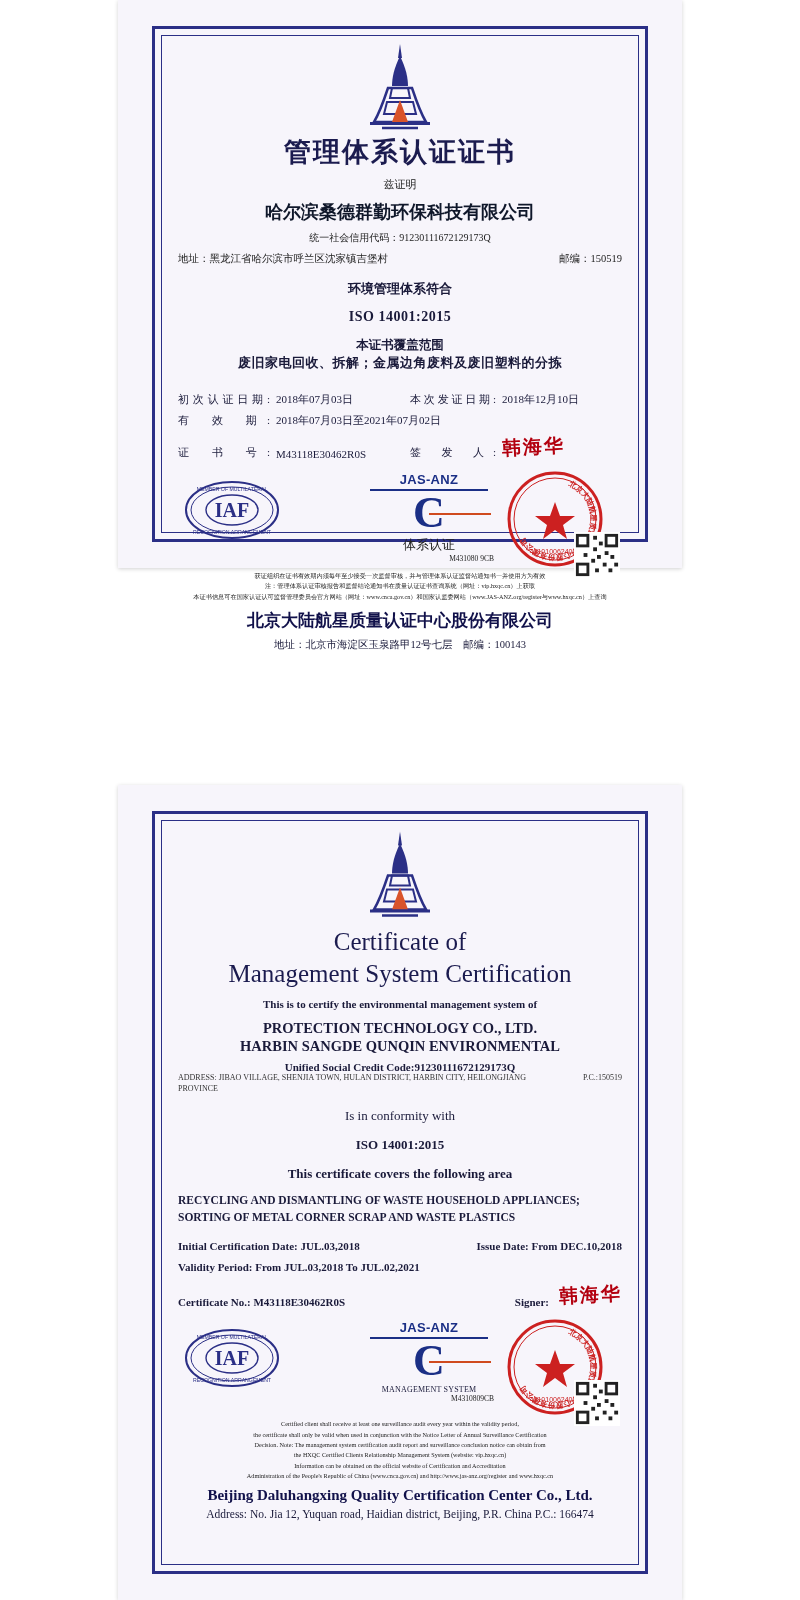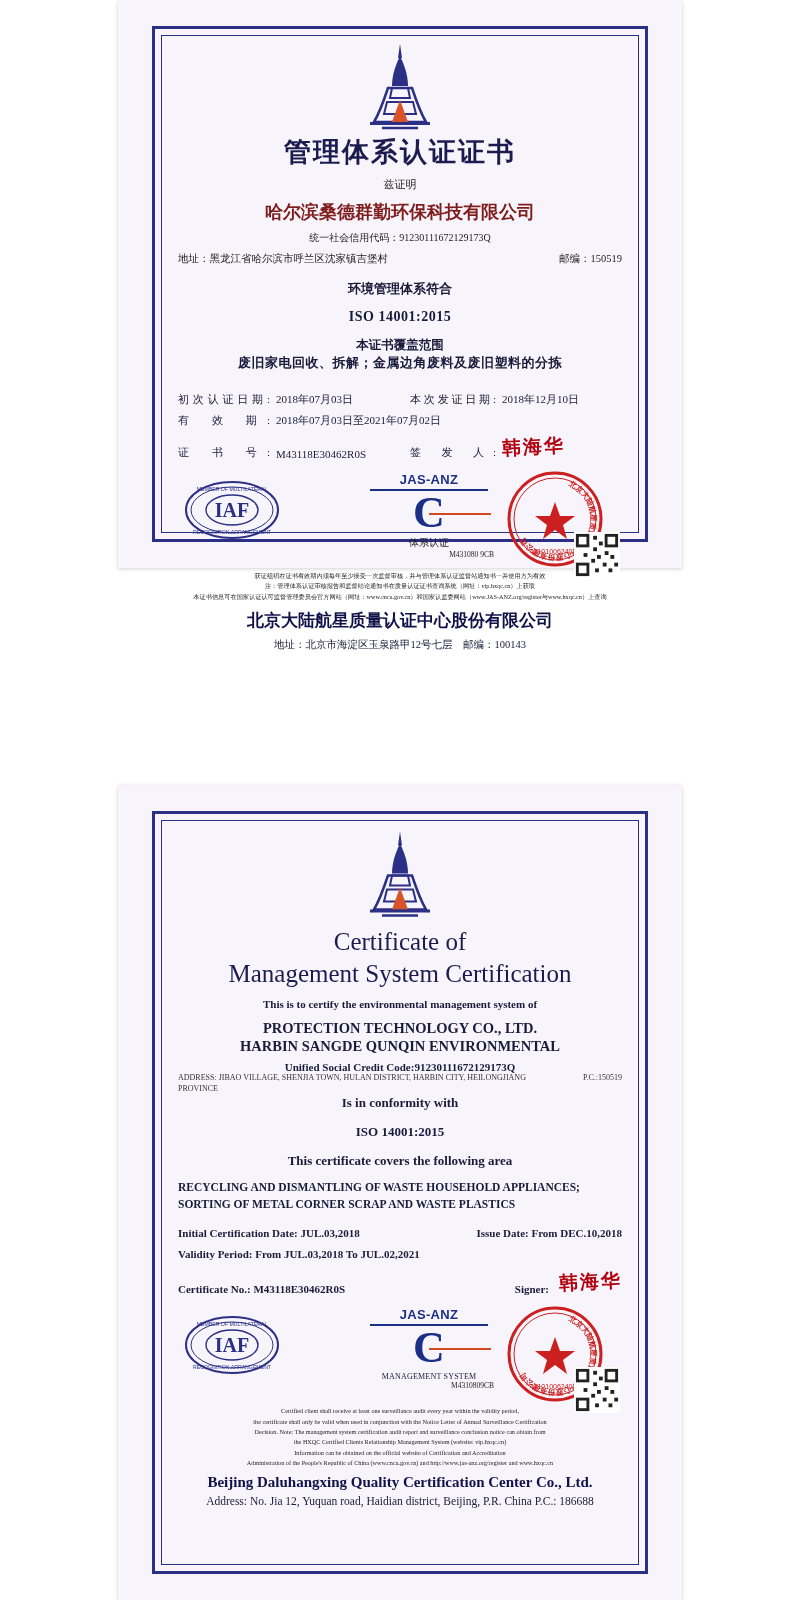--- a/index.html
+++ b/index.html
@@ -21,21 +21,21 @@
   .c-bl{left:-3px;bottom:-3px;border-right:none;border-top:none;}
   .c-br{right:-3px;bottom:-3px;border-left:none;border-top:none;}
 
   .content{position:absolute;left:60px;right:60px;top:42px;text-align:center;}
 
   .logo{display:block;margin:0 auto;}
 
   
   .cn-title{font-size:27px;font-weight:bold;letter-spacing:2px;color:#1b1b4f;margin-top:2px;}
   .cn-sub{font-size:11px;margin-top:7px;color:#222;}
-  .cn-company{font-size:18px;font-weight:bold;margin-top:8px;color:#7f1d1d;}
+  .cn-company{font-size:18px;font-weight:bold;margin-top:8px;color:#0f172a;}
   .cn-credit{font-size:10px;margin-top:7px;color:#222;}
   .row-line{display:flex;justify-content:space-between;font-size:10.5px;margin-top:7px;color:#222;}
   .cn-conform{font-size:13px;font-weight:bold;margin-top:14px;}
   .cn-std{font-size:14px;font-weight:bold;margin-top:11px;letter-spacing:.5px;}
   .cn-scopehd{font-size:12.5px;font-weight:bold;margin-top:12px;}
   .cn-scope{font-size:13px;font-weight:bold;margin-top:0;letter-spacing:.5px;}
 
   .fields{margin-top:20px;font-size:11px;color:#1a1a3a;}
   .fld{display:flex;align-items:flex-end;margin-top:6px;}
   .fld .lbl{width:92px;text-align:justify;text-align-last:justify;flex:none;}
@@ -45,38 +45,38 @@
   .sig{font-family:"Liberation Serif",serif;color:#b3000f;font-size:19px;font-weight:bold;letter-spacing:2px;transform:rotate(-3deg);display:inline-block;}
 
   
   .seals{position:relative;height:96px;margin-top:14px;}
   .iaf{position:absolute;left:6px;top:6px;}
   .jasanz{position:absolute;left:186px;top:-2px;text-align:center;width:130px;}
   .jas-top{font-family:"Liberation Sans",sans-serif;font-weight:bold;font-size:13px;color:#1b2f86;letter-spacing:.3px;}
   .jas-line{height:2px;background:#1b2f86;margin:2px 6px 0;}
   .jas-c{font-family:"Liberation Serif",serif;font-size:44px;font-weight:bold;color:#1b2f86;line-height:44px;position:relative;}
   .jas-bar{position:absolute;left:50%;top:50%;width:62px;height:1.5px;background:#d04a1e;}
-  .jas-sub{font-size:10px;margin-top:1px;color:#222;}
+  .jas-sub{font-size:13px;margin-top:1px;color:#222;}
   .jas-no{font-size:7.5px;color:#222;text-align:right;}
   .redseal{position:absolute;right:18px;top:-4px;}
   .qr{position:absolute;right:2px;bottom:-8px;width:46px;height:46px;}
 
   .finepr{font-size:6.2px;line-height:1.35;color:#222;margin-top:2px;text-align:center;}
   .cn-issuer{font-size:17px;font-weight:bold;margin-top:8px;color:#11114a;}
   .cn-addr{font-size:10.5px;margin-top:6px;}
 
   
   .en-title1{font-size:25px;margin-top:6px;color:#1b1b4f;font-family:"Liberation Serif",serif;}
   .en-title2{font-size:25px;margin-top:4px;color:#1b1b4f;font-family:"Liberation Serif",serif;}
   .en-certify{font-size:11px;font-weight:bold;margin-top:10px;}
   .en-company{font-size:14.5px;font-weight:bold;margin-top:9px;line-height:1.25;}
   .en-credit{font-size:11px;font-weight:bold;margin-top:6px;}
   .en-addrrow{display:flex;justify-content:space-between;font-size:8px;text-align:left;color:#333;}
   .en-addrrow .a1{max-width:370px;line-height:1.35;}
-  .en-conf{font-size:13px;font-weight:bold;}
+  .en-conf{font-size:13px;font-weight:normal;margin-top:13px;}
   .en-std{font-size:13px;font-weight:bold;margin-top:13px;}
   .en-scopehd{font-size:13px;font-weight:bold;margin-top:13px;}
   .en-scope{font-size:11.5px;font-weight:bold;margin-top:10px;text-align:left;line-height:1.5;}
   .en-fields{margin-top:14px;font-size:11px;text-align:left;}
   .en-fld{display:flex;margin-top:9px;align-items:flex-end;font-weight:bold;}
   .en-fld .l{flex:none;}
   .en-fld .r{margin-left:auto;display:flex;align-items:flex-end;}
   .en-issuer{font-size:15px;font-weight:bold;margin-top:6px;color:#11114a;}
   .en-addr{font-size:11.5px;margin-top:4px;}
   .ms-sub{font-size:8px;margin-top:2px;letter-spacing:.2px;}
@@ -331,17 +331,17 @@
       </div>
 
       <div class="finepr">Certified client shall receive at least one surveillance audit every year within the validity period,</div>
       <div class="finepr">the certificate shall only be valid when used in conjunction with the Notice Letter of Annual Surveillance Certification</div>
       <div class="finepr">Decision. Note: The management system certification audit report and surveillance conclusion notice can obtain from</div>
       <div class="finepr">the HXQC Certified Clients Relationship Management System (website: vip.hxqc.cn)</div>
       <div class="finepr">Information can be obtained on the official website of Certification and Accreditation</div>
       <div class="finepr">Administration of the People's Republic of China (www.cnca.gov.cn) and http://www.jas-anz.org/register and www.hxqc.cn</div>
 
       <div class="en-issuer">Beijing Daluhangxing Quality Certification Center Co., Ltd.</div>
-      <div class="en-addr">Address: No. Jia 12, Yuquan road, Haidian district, Beijing, P.R. China   P.C.: 186688</div>
+      <div class="en-addr">Address: No. Jia 12, Yuquan road, Haidian district, Beijing, P.R. China   P.C.: 166474</div>
     </div>
   </div>
 
 </div>
 
 </body></html>

